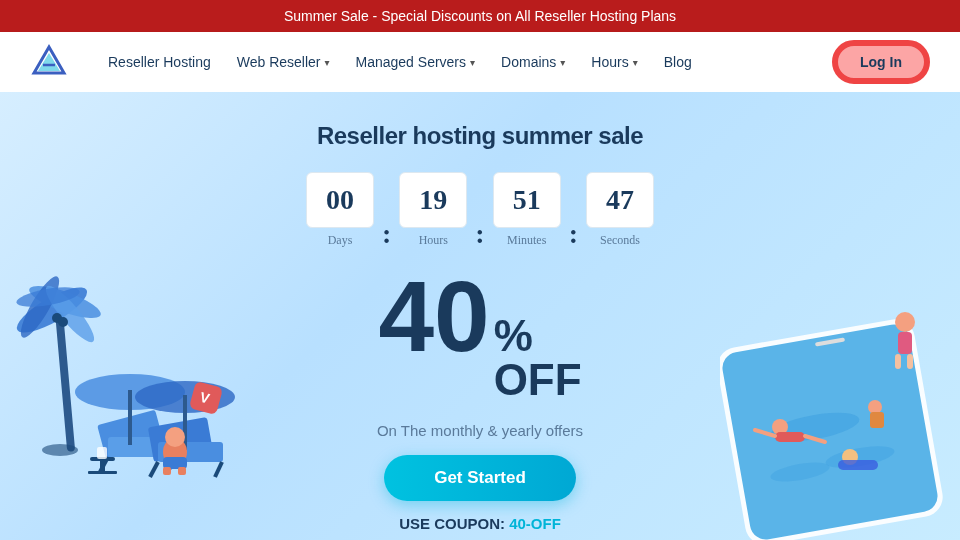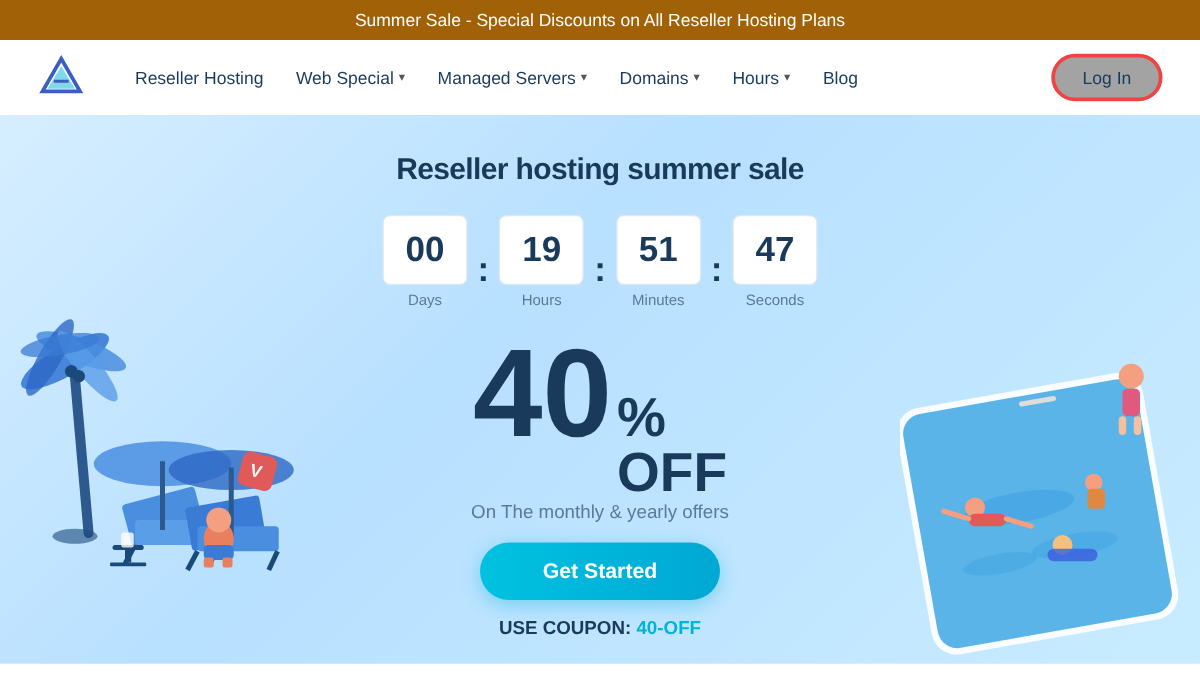--- a/index.html
+++ b/index.html
@@ -1,20 +1,20 @@
 <!DOCTYPE html>
 <html><head>
   <meta charset="utf-8">
   <style>
     * { margin: 0; padding: 0; box-sizing: border-box; }
     body { font-family: 'Segoe UI', Arial, sans-serif; width: 960px; height: 540px; overflow: hidden; }
 
     
     .announcement-bar {
-      background-color: #a16207;
+      background-color: #b91c1c;
       color: white;
       text-align: center;
       padding: 8px 0;
       font-size: 14px;
       font-weight: 500;
     }
 
     
     .navbar {
       background-color: white;
@@ -49,27 +49,27 @@
       font-weight: 500;
       cursor: pointer;
       border-radius: 4px;
       white-space: nowrap;
     }
     .chevron {
       font-size: 10px;
       color: #555;
     }
     .login-btn {
-      border: 3px solid #ef4444;
-      color: #1a3a5c;
-      background: #a3a3a3;
+      border: 6px solid #ef4444;
+      color: #1a3a5c;
+      background: #fca5a5;
       padding: 8px 22px;
       border-radius: 25px;
       font-size: 14px;
-      font-weight: 400;
+      font-weight: 700;
       cursor: pointer;
       margin-left: auto;
     }
 
     
     .hero {
       background: linear-gradient(135deg, #d6eeff 0%, #b8e0ff 40%, #c8ecff 100%);
       min-height: 420px;
       display: flex;
       flex-direction: column;
@@ -84,23 +84,24 @@
       font-weight: 800;
       color: #1a3a5c;
       text-align: center;
       margin-bottom: 22px;
       letter-spacing: -0.5px;
     }
 
     
     .countdown {
       display: flex;
-      align-items: center;
+      align-items: flex-end;
       gap: 8px;
       margin-bottom: 18px;
+      font-family: Liberation Serif, serif;
     }
     .countdown-unit {
       display: flex;
       flex-direction: column;
       align-items: center;
     }
     .countdown-box {
       background: white;
       border: 1px solid #dde8f0;
       border-radius: 6px;
@@ -125,21 +126,21 @@
       color: #1a3a5c;
       margin-top: 12px;
       line-height: 1;
     }
 
     
     .discount-block {
       display: flex;
       align-items: baseline;
       gap: 0;
-      margin-bottom: 0;
+      margin-bottom: 20px;
     }
     .discount-number {
       font-size: 100px;
       font-weight: 900;
       color: #1a3a5c;
       line-height: 1;
     }
     .discount-right {
       display: flex;
       flex-direction: column;
@@ -223,21 +224,21 @@
       <polygon points="19,10 30,28 8,28" fill="#00b4d8" opacity="0.5"></polygon>
       <line x1="13" y1="22" x2="25" y2="22" stroke="#3b5fc0" stroke-width="2.5"></line>
     </svg>
   </div>
 
   <div class="nav-links">
     <div class="nav-item">
       <span>Reseller Hosting</span>
     </div>
     <div class="nav-item">
-      <span>Web Special</span>
+      <span>Web Reseller</span>
       <span class="chevron">▾</span>
     </div>
     <div class="nav-item">
       <span>Managed Servers</span>
       <span class="chevron">▾</span>
     </div>
     <div class="nav-item">
       <span>Domains</span>
       <span class="chevron">▾</span>
     </div>

